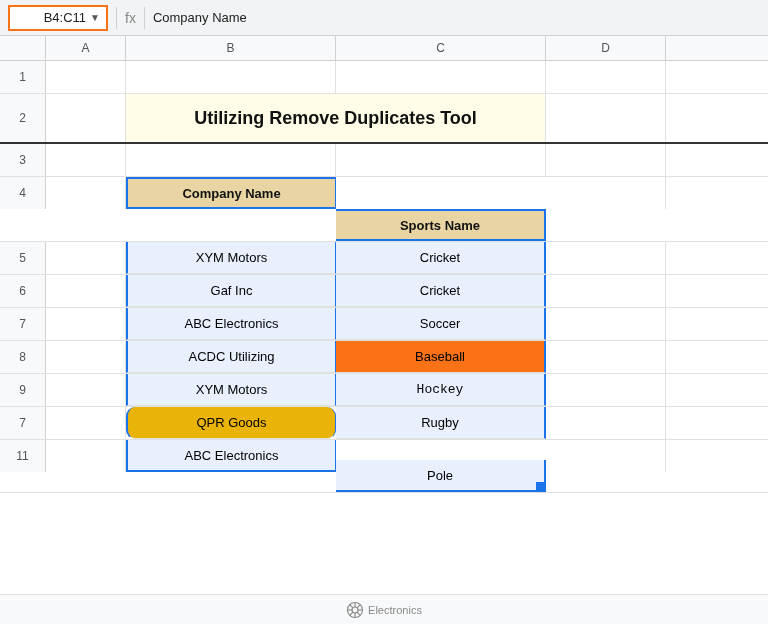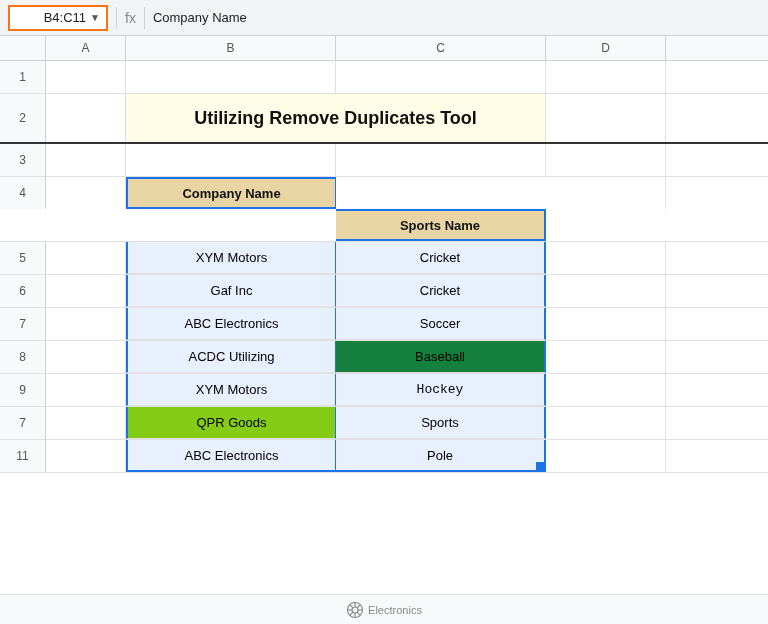--- a/index.html
+++ b/index.html
@@ -204,20 +204,21 @@
       background: #e8f0fe;
       border-right: 2px solid #1a73e8;
     }
 
     
     .row-last .cell-b {
       border-bottom: 2px solid #1a73e8;
     }
     .row-last .cell-c {
       border-bottom: 2px solid #1a73e8;
+      margin-top: 20px;
     }
 
     
     .selection-corner {
       position: absolute;
       right: 0;
       bottom: 0;
       width: 8px;
       height: 8px;
       background: #1a73e8;
@@ -315,35 +316,35 @@
       <div class="row-num">7</div>
       <div class="cell cell-a"></div>
       <div class="cell cell-b" style="background:#e8f0fe;border-left:2px solid #1a73e8;border-right:1px solid #1a73e8;border-bottom:1px solid #e0e0e0;">ABC Electronics</div>
       <div class="cell cell-c" style="background:#e8f0fe;border-right:2px solid #1a73e8;border-bottom:1px solid #e0e0e0;position:relative;">Soccer</div>
       <div class="cell cell-d"></div>
     </div>
       <div class="sheet-row row-data">
       <div class="row-num">8</div>
       <div class="cell cell-a"></div>
       <div class="cell cell-b" style="background:#e8f0fe;border-left:2px solid #1a73e8;border-right:1px solid #1a73e8;border-bottom:1px solid #e0e0e0;">ACDC Utilizing</div>
-      <div class="cell cell-c" style="background:#15803d;border-right:2px solid #1a73e8;border-bottom:1px solid #e0e0e0;position:relative;">Baseball</div>
+      <div class="cell cell-c" style="background:#f97316;border-right:2px solid #1a73e8;border-bottom:1px solid #e0e0e0;position:relative;">Baseball</div>
       <div class="cell cell-d"></div>
     </div>
       <div class="sheet-row row-data">
       <div class="row-num">9</div>
       <div class="cell cell-a"></div>
       <div class="cell cell-b" style="background:#e8f0fe;border-left:2px solid #1a73e8;border-right:1px solid #1a73e8;border-bottom:1px solid #e0e0e0;">XYM Motors</div>
       <div class="cell cell-c" style="background:#e8f0fe;border-right:2px solid #1a73e8;border-bottom:1px solid #e0e0e0;position:relative;font-family:Liberation Mono, monospace;">Hockey</div>
       <div class="cell cell-d"></div>
     </div>
       <div class="sheet-row row-data">
       <div class="row-num">7</div>
       <div class="cell cell-a"></div>
-      <div class="cell cell-b" style="background:#84cc16;border-left:2px solid #1a73e8;border-right:1px solid #1a73e8;border-bottom:1px solid #e0e0e0;">QPR Goods</div>
-      <div class="cell cell-c" style="background:#e8f0fe;border-right:2px solid #1a73e8;border-bottom:1px solid #e0e0e0;position:relative;">Sports</div>
+      <div class="cell cell-b" style="background:#eab308;border-left:2px solid #1a73e8;border-right:1px solid #1a73e8;border-bottom:1px solid #e0e0e0;border-radius:9px;">QPR Goods</div>
+      <div class="cell cell-c" style="background:#e8f0fe;border-right:2px solid #1a73e8;border-bottom:1px solid #e0e0e0;position:relative;">Rugby</div>
       <div class="cell cell-d"></div>
     </div>
       <div class="sheet-row row-data row-last">
       <div class="row-num">11</div>
       <div class="cell cell-a"></div>
       <div class="cell cell-b" style="background:#e8f0fe;border-left:2px solid #1a73e8;border-right:1px solid #1a73e8;border-bottom:2px solid #1a73e8;">ABC Electronics</div>
       <div class="cell cell-c" style="background:#e8f0fe;border-right:2px solid #1a73e8;border-bottom:2px solid #1a73e8;position:relative;">Pole<div class="selection-corner"></div></div>
       <div class="cell cell-d"></div>
     </div>
     </div>

